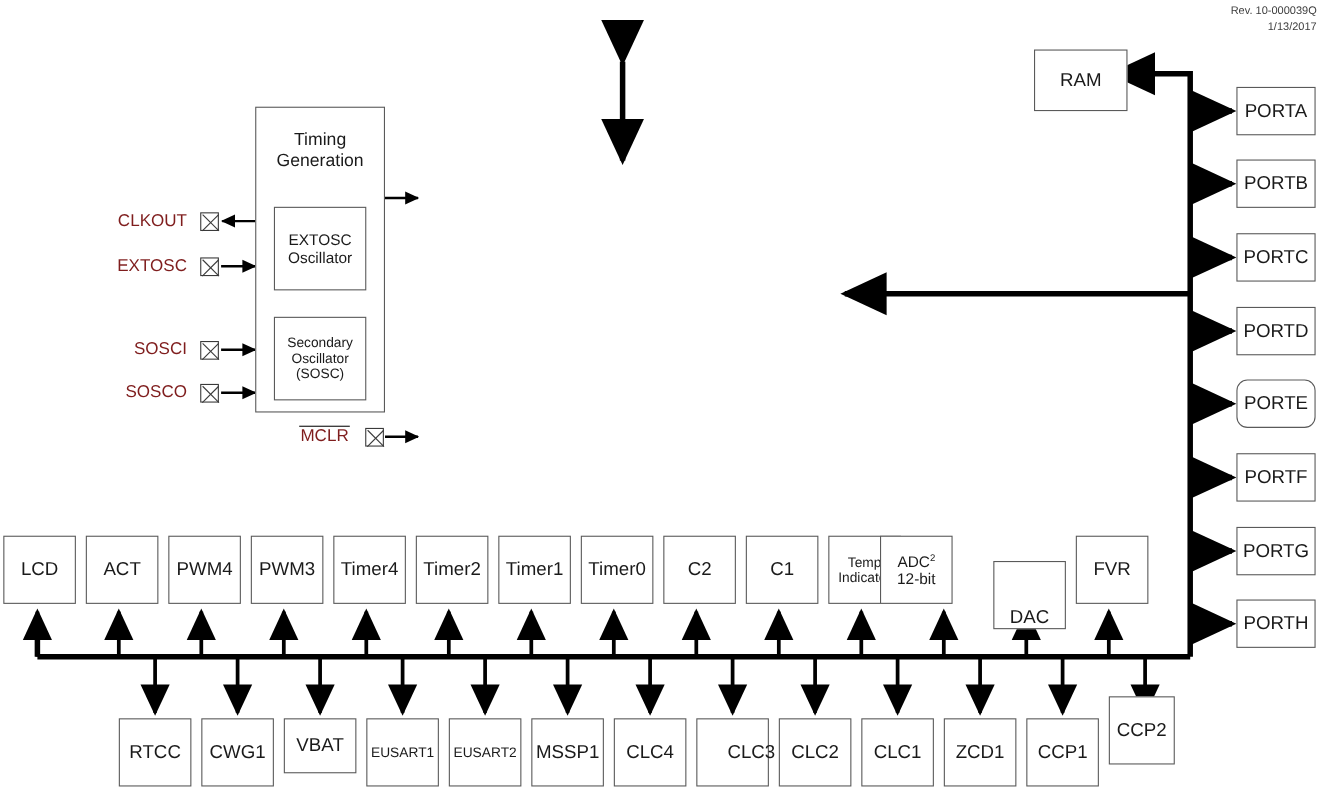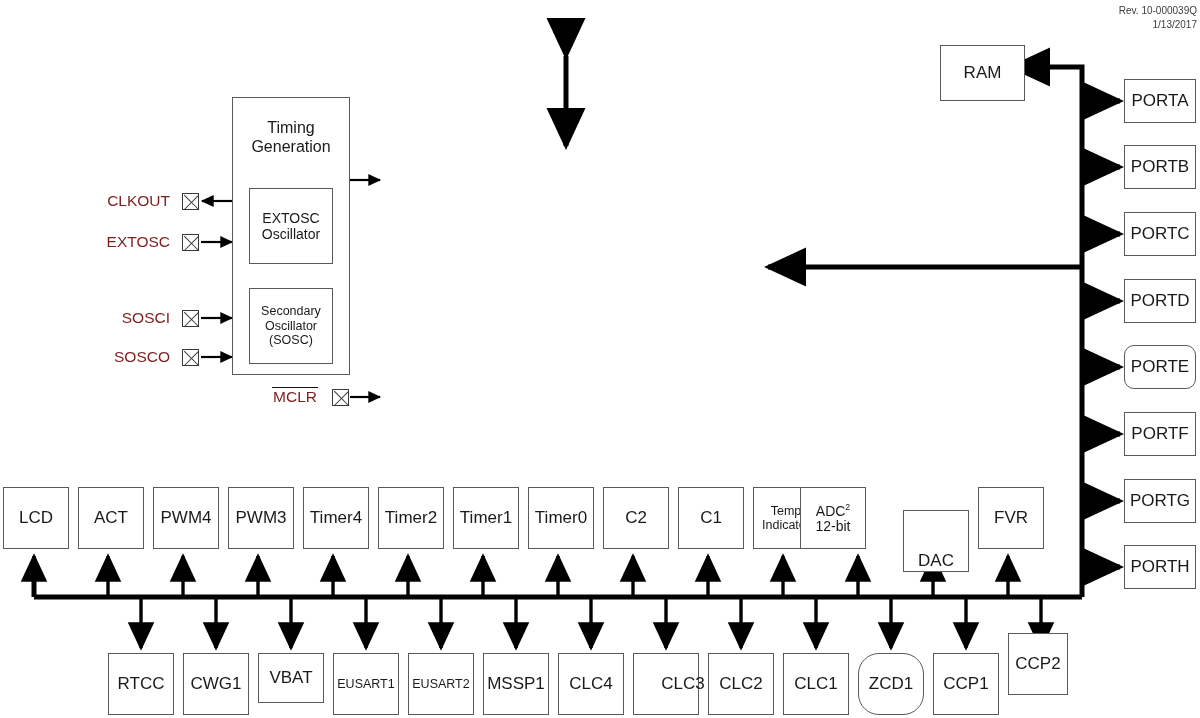--- a/index.html
+++ b/index.html
@@ -315,21 +315,21 @@
       </div>
       <div class="blk" style="left: 633px; top: 653px; width: 66px; height: 62px; padding-left: 34px;">
         <span class="lbl">CLC3</span>
       </div>
       <div class="blk" style="left: 708px; top: 653px; width: 66px; height: 62px;">
         <span class="lbl">CLC2</span>
       </div>
       <div class="blk" style="left: 783px; top: 653px; width: 66px; height: 62px;">
         <span class="lbl">CLC1</span>
       </div>
-      <div class="blk" style="left: 858px; top: 653px; width: 66px; height: 62px; border-radius: 21px;">
+      <div class="blk" style="left: 858px; top: 653px; width: 66px; height: 62px;">
         <span class="lbl">ZCD1</span>
       </div>
       <div class="blk" style="left: 933px; top: 653px; width: 66px; height: 62px;">
         <span class="lbl">CCP1</span>
       </div>
       <div class="blk" style="left: 1008px; top: 633px; width: 60px; height: 62px; justify-content: center;">
         <span class="lbl">CCP2</span>
       </div>
     </div>
 

